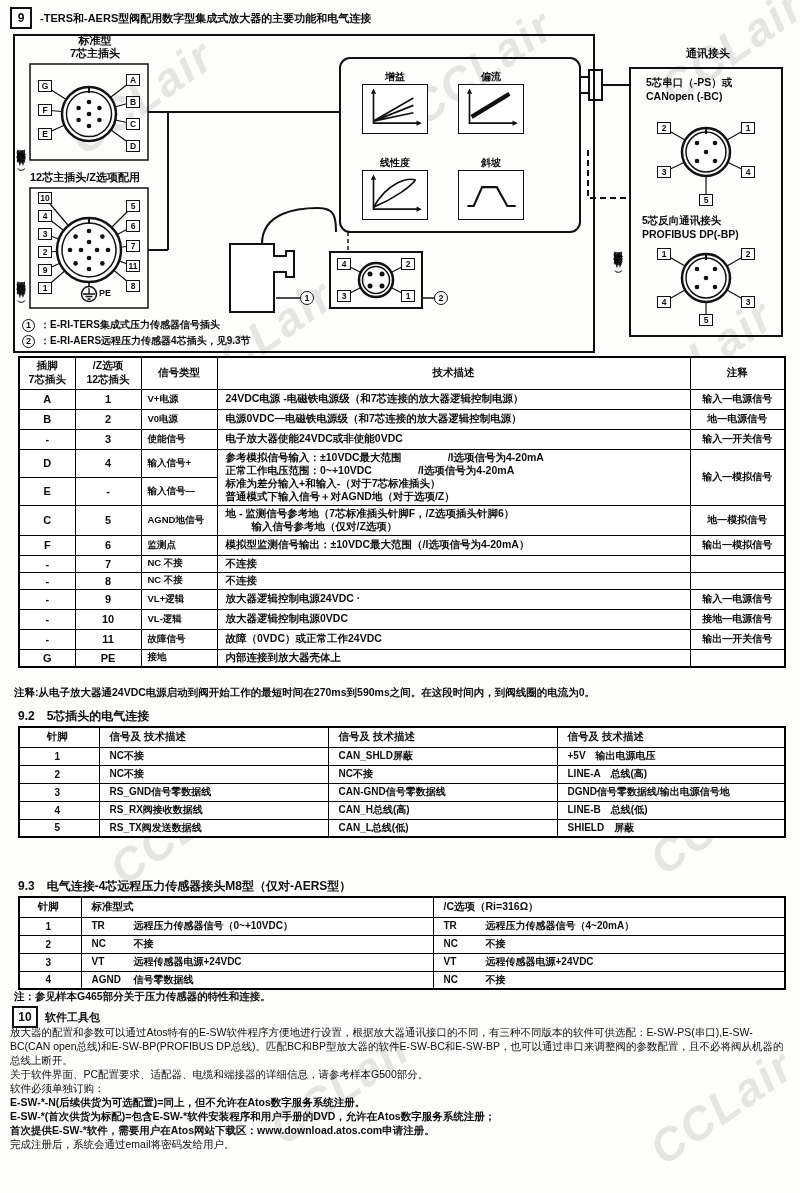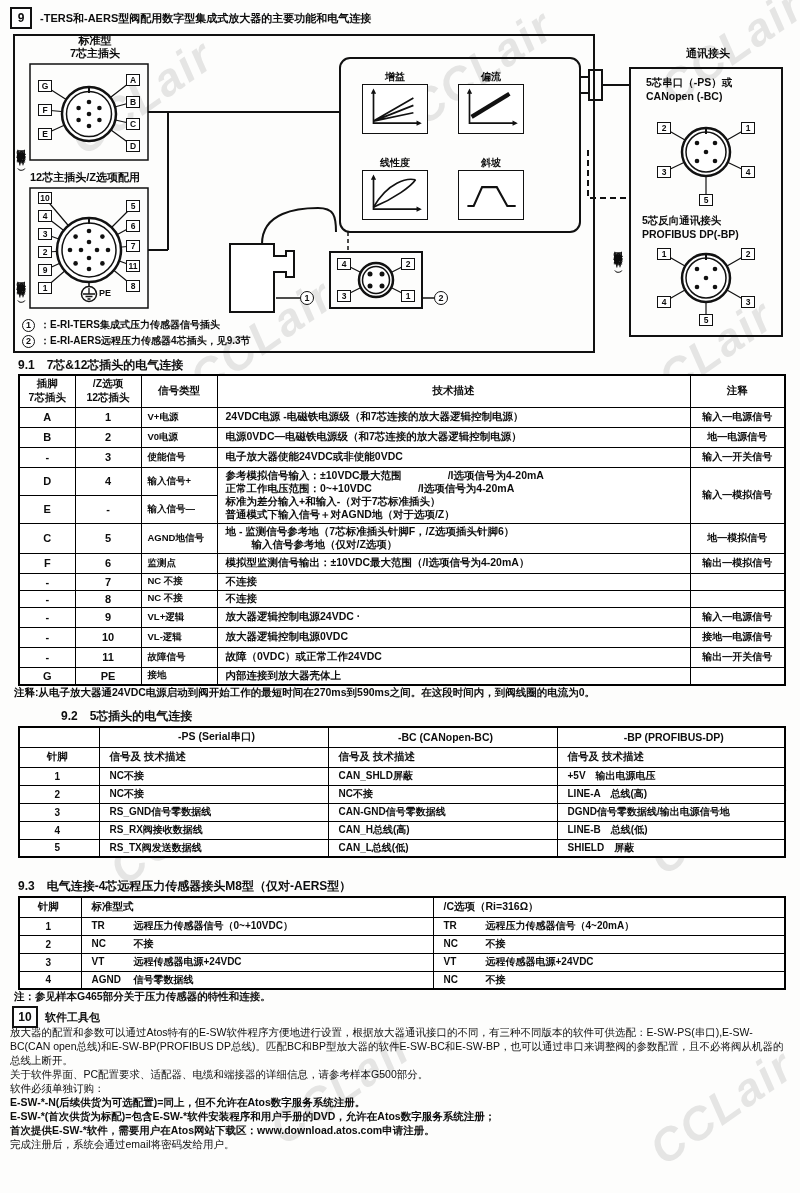--- a/index.html
+++ b/index.html
@@ -278,21 +278,21 @@
       <span class="circ" style="width:13px;height:13px;">1</span>
       <span>：E-RI-TERS集成式压力传感器信号插头</span>
     </div>
     <div class="dnote" style="left:22px;top:304px;">
       <span class="circ" style="width:13px;height:13px;">2</span>
       <span>：E-RI-AERS远程压力传感器4芯插头，见9.3节</span>
     </div>
   </div>
 
   <div class="sec-h" style="top:357px;">9.1　7芯&amp;12芯插头的电气连接</div>
-  <table class="t91" style="top:374px;width:766px;">
+  <table class="t91" style="top:356px;width:766px;">
     <colgroup>
         <col style="width:56px">
         <col style="width:66px">
         <col style="width:76px">
         <col style="width:473px">
         <col style="width:95px">
       </colgroup>
     <tbody>
         <tr class="h32">
       <th>
@@ -407,35 +407,29 @@
           <td class="pc">G</td>
           <td class="pc">PE</td>
           <td class="sig">接地</td>
           <td class="desc">内部连接到放大器壳体上</td>
           <td class="ncol"></td>
         </tr>
   </tbody>
     </table>
   <div class="note-line" style="top:686px;">注释:从电子放大器通24VDC电源启动到阀开始工作的最短时间在270ms到590ms之间。在这段时间内，到阀线圈的电流为0。</div>
 
-  <div class="sec-h" style="top:708px;margin-left:43px;">9.2　5芯插头的电气连接</div>
+  <div class="sec-h" style="top:708px;">9.2　5芯插头的电气连接</div>
   <table class="t92" style="top:726px;width:766px;">
     <colgroup>
         <col style="width:80px">
         <col style="width:229px">
         <col style="width:229px">
         <col style="width:228px">
       </colgroup>
     <tbody>
-        <tr style="height:20px;">
-      <th></th>
-      <th style="text-align:center;">-PS (Serial串口)</th>
-      <th style="text-align:center;">-BC (CANopen-BC)</th>
-      <th style="text-align:center;">-BP (PROFIBUS-DP)</th>
-    </tr>
     <tr style="height:20px;">
       <th style="text-align:center;padding-left:0;">针脚</th>
       <th>信号及 技术描述</th>
       <th>信号及 技术描述</th>
       <th>信号及 技术描述</th>
     </tr>
     <tr style="height:18px;">
           <td class="pc">1</td>
           <td>NC不接</td>
           <td>CAN_SHLD屏蔽</td>

